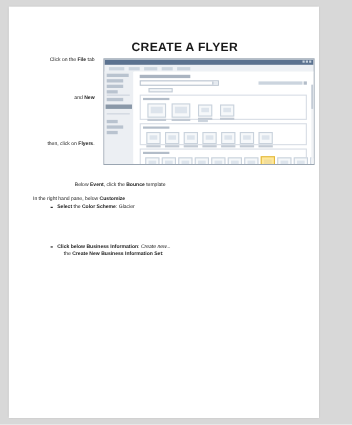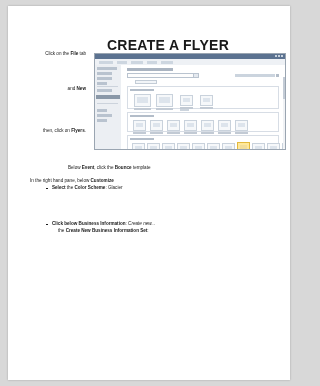--- a/index.html
+++ b/index.html
@@ -22,21 +22,21 @@
     background: #ffffff;
     box-shadow: 0 0 2px rgba(0,0,0,0.25);
     overflow: hidden;
   }
   .doc-title {
     position: absolute;
     left: 0;
     top: 31px;
     width: 282px;
     text-align: center;
-    font-size: 14px;
+    font-size: 11px;
     font-weight: bold;
     letter-spacing: 0.3px;
     color: #1a1a1a;
     padding-left: 38px;
     box-sizing: border-box;
   }
   .side-label {
     position: absolute;
     font-size: 4.6px;
     color: #1a1a1a;

